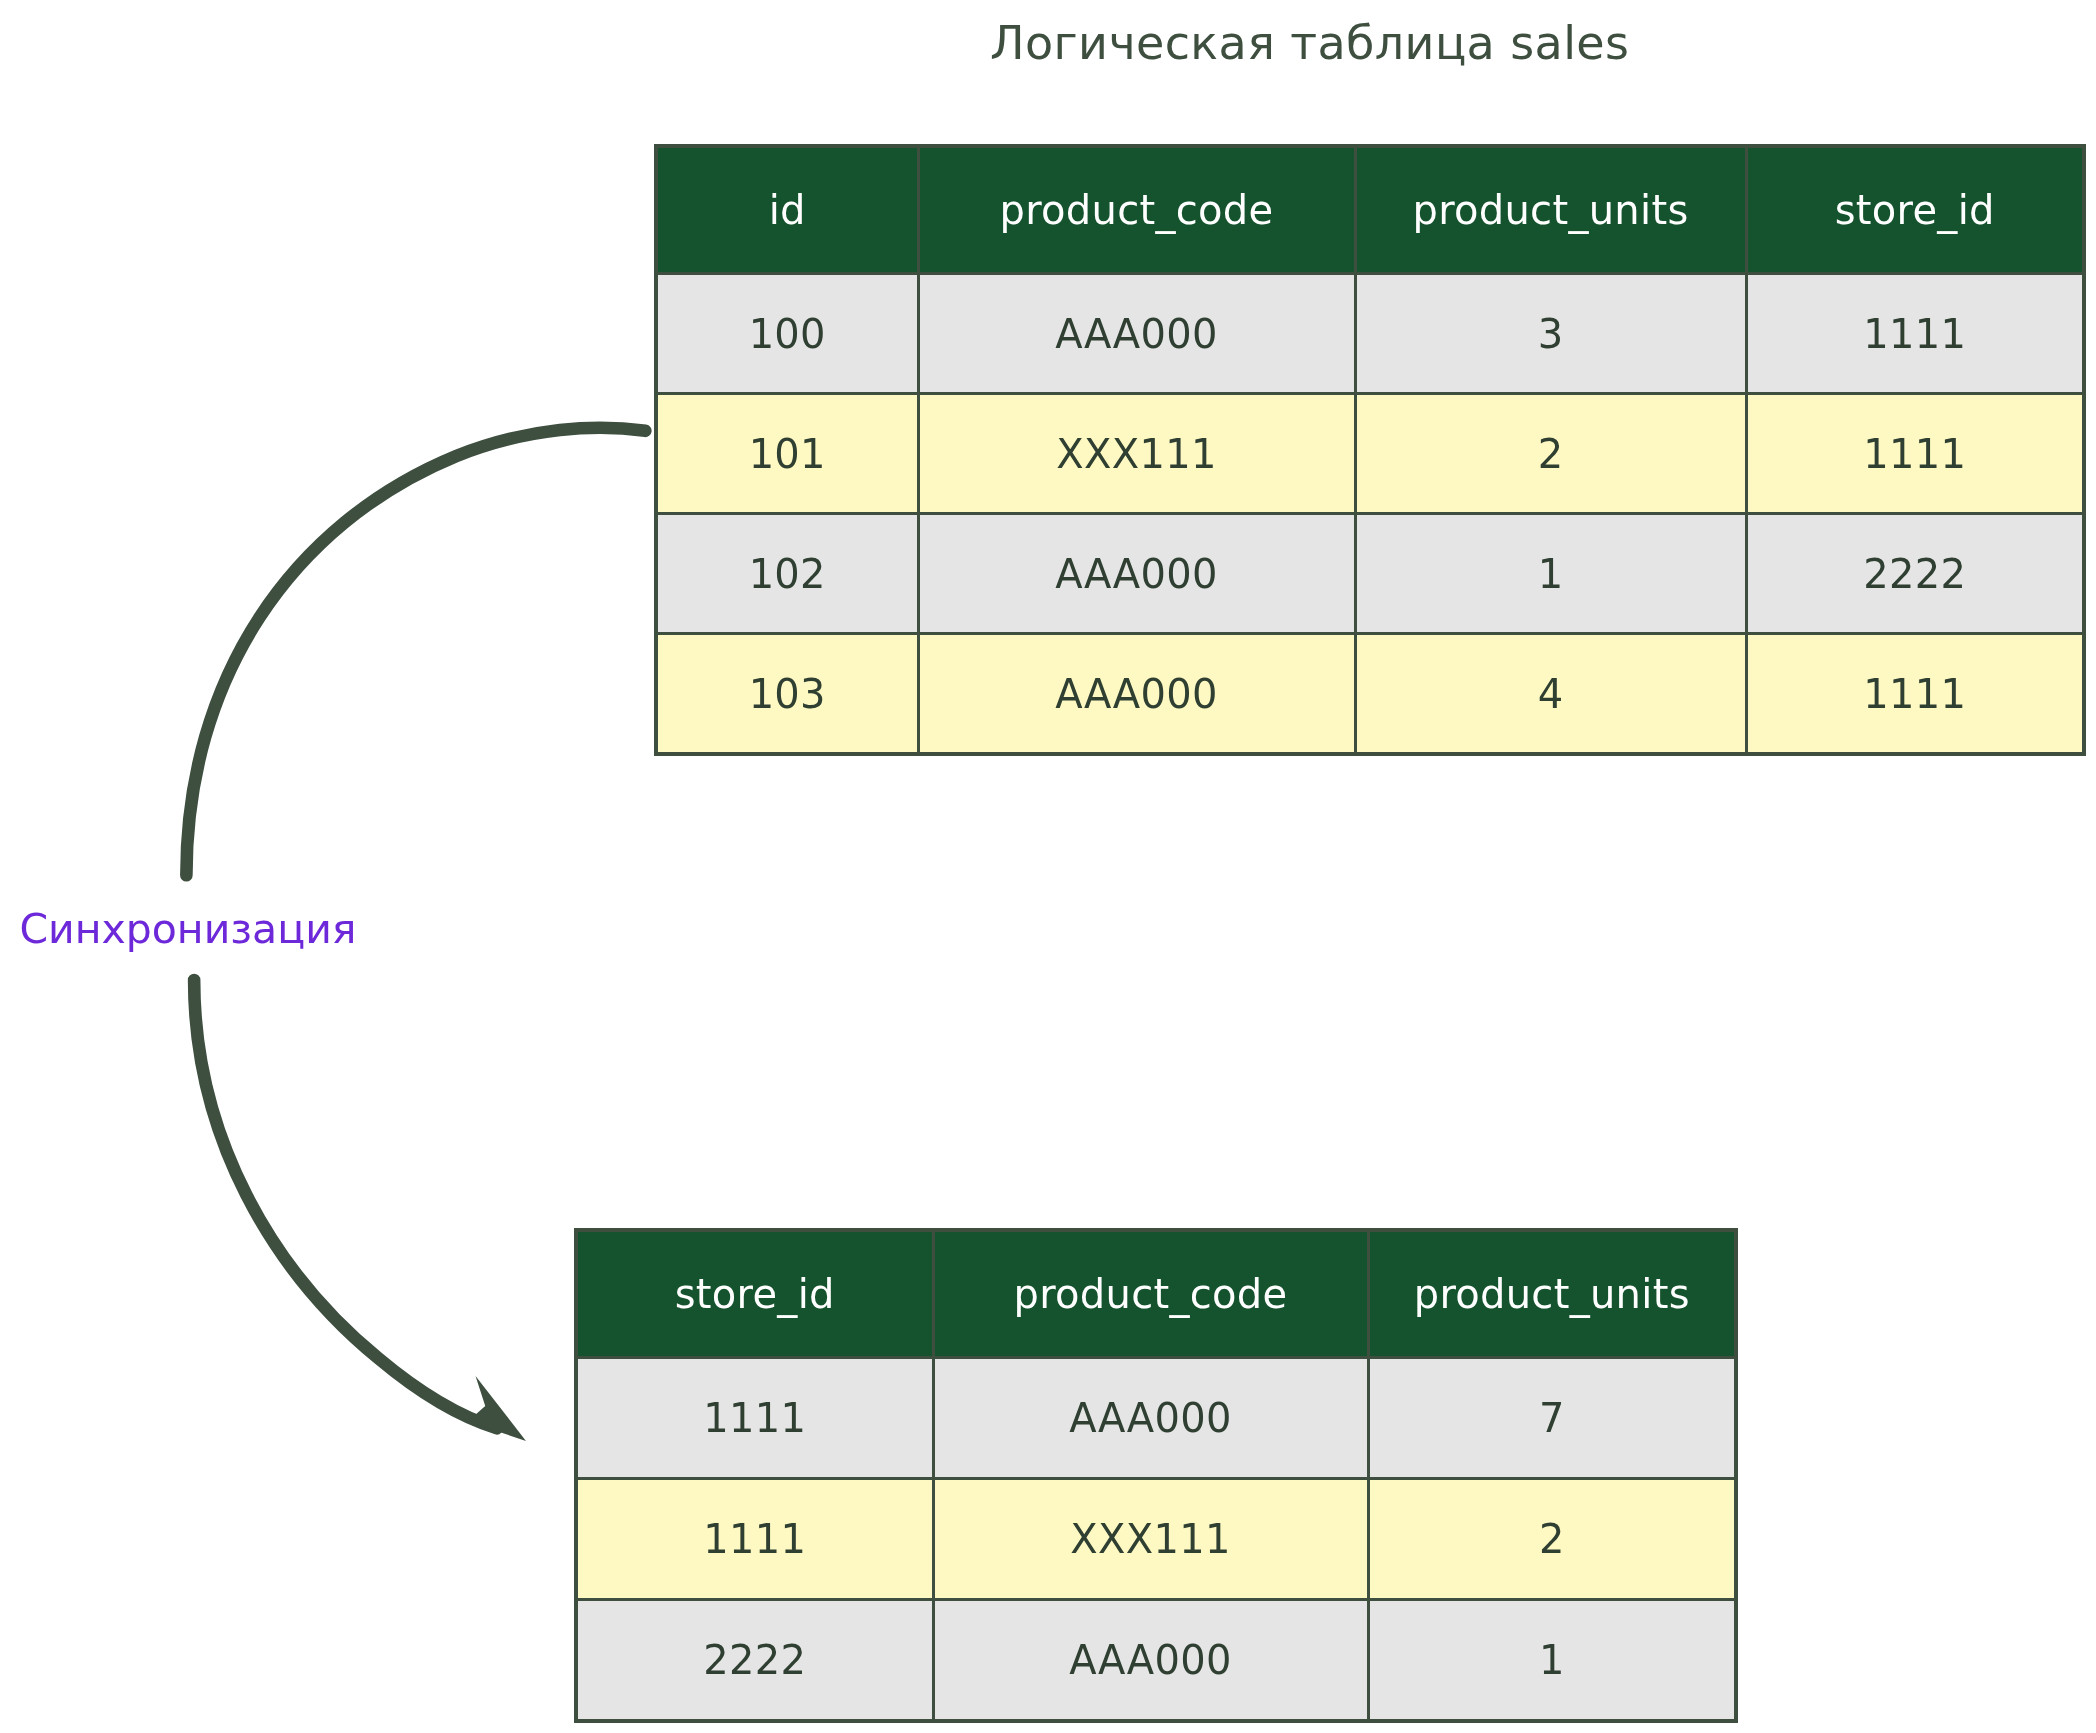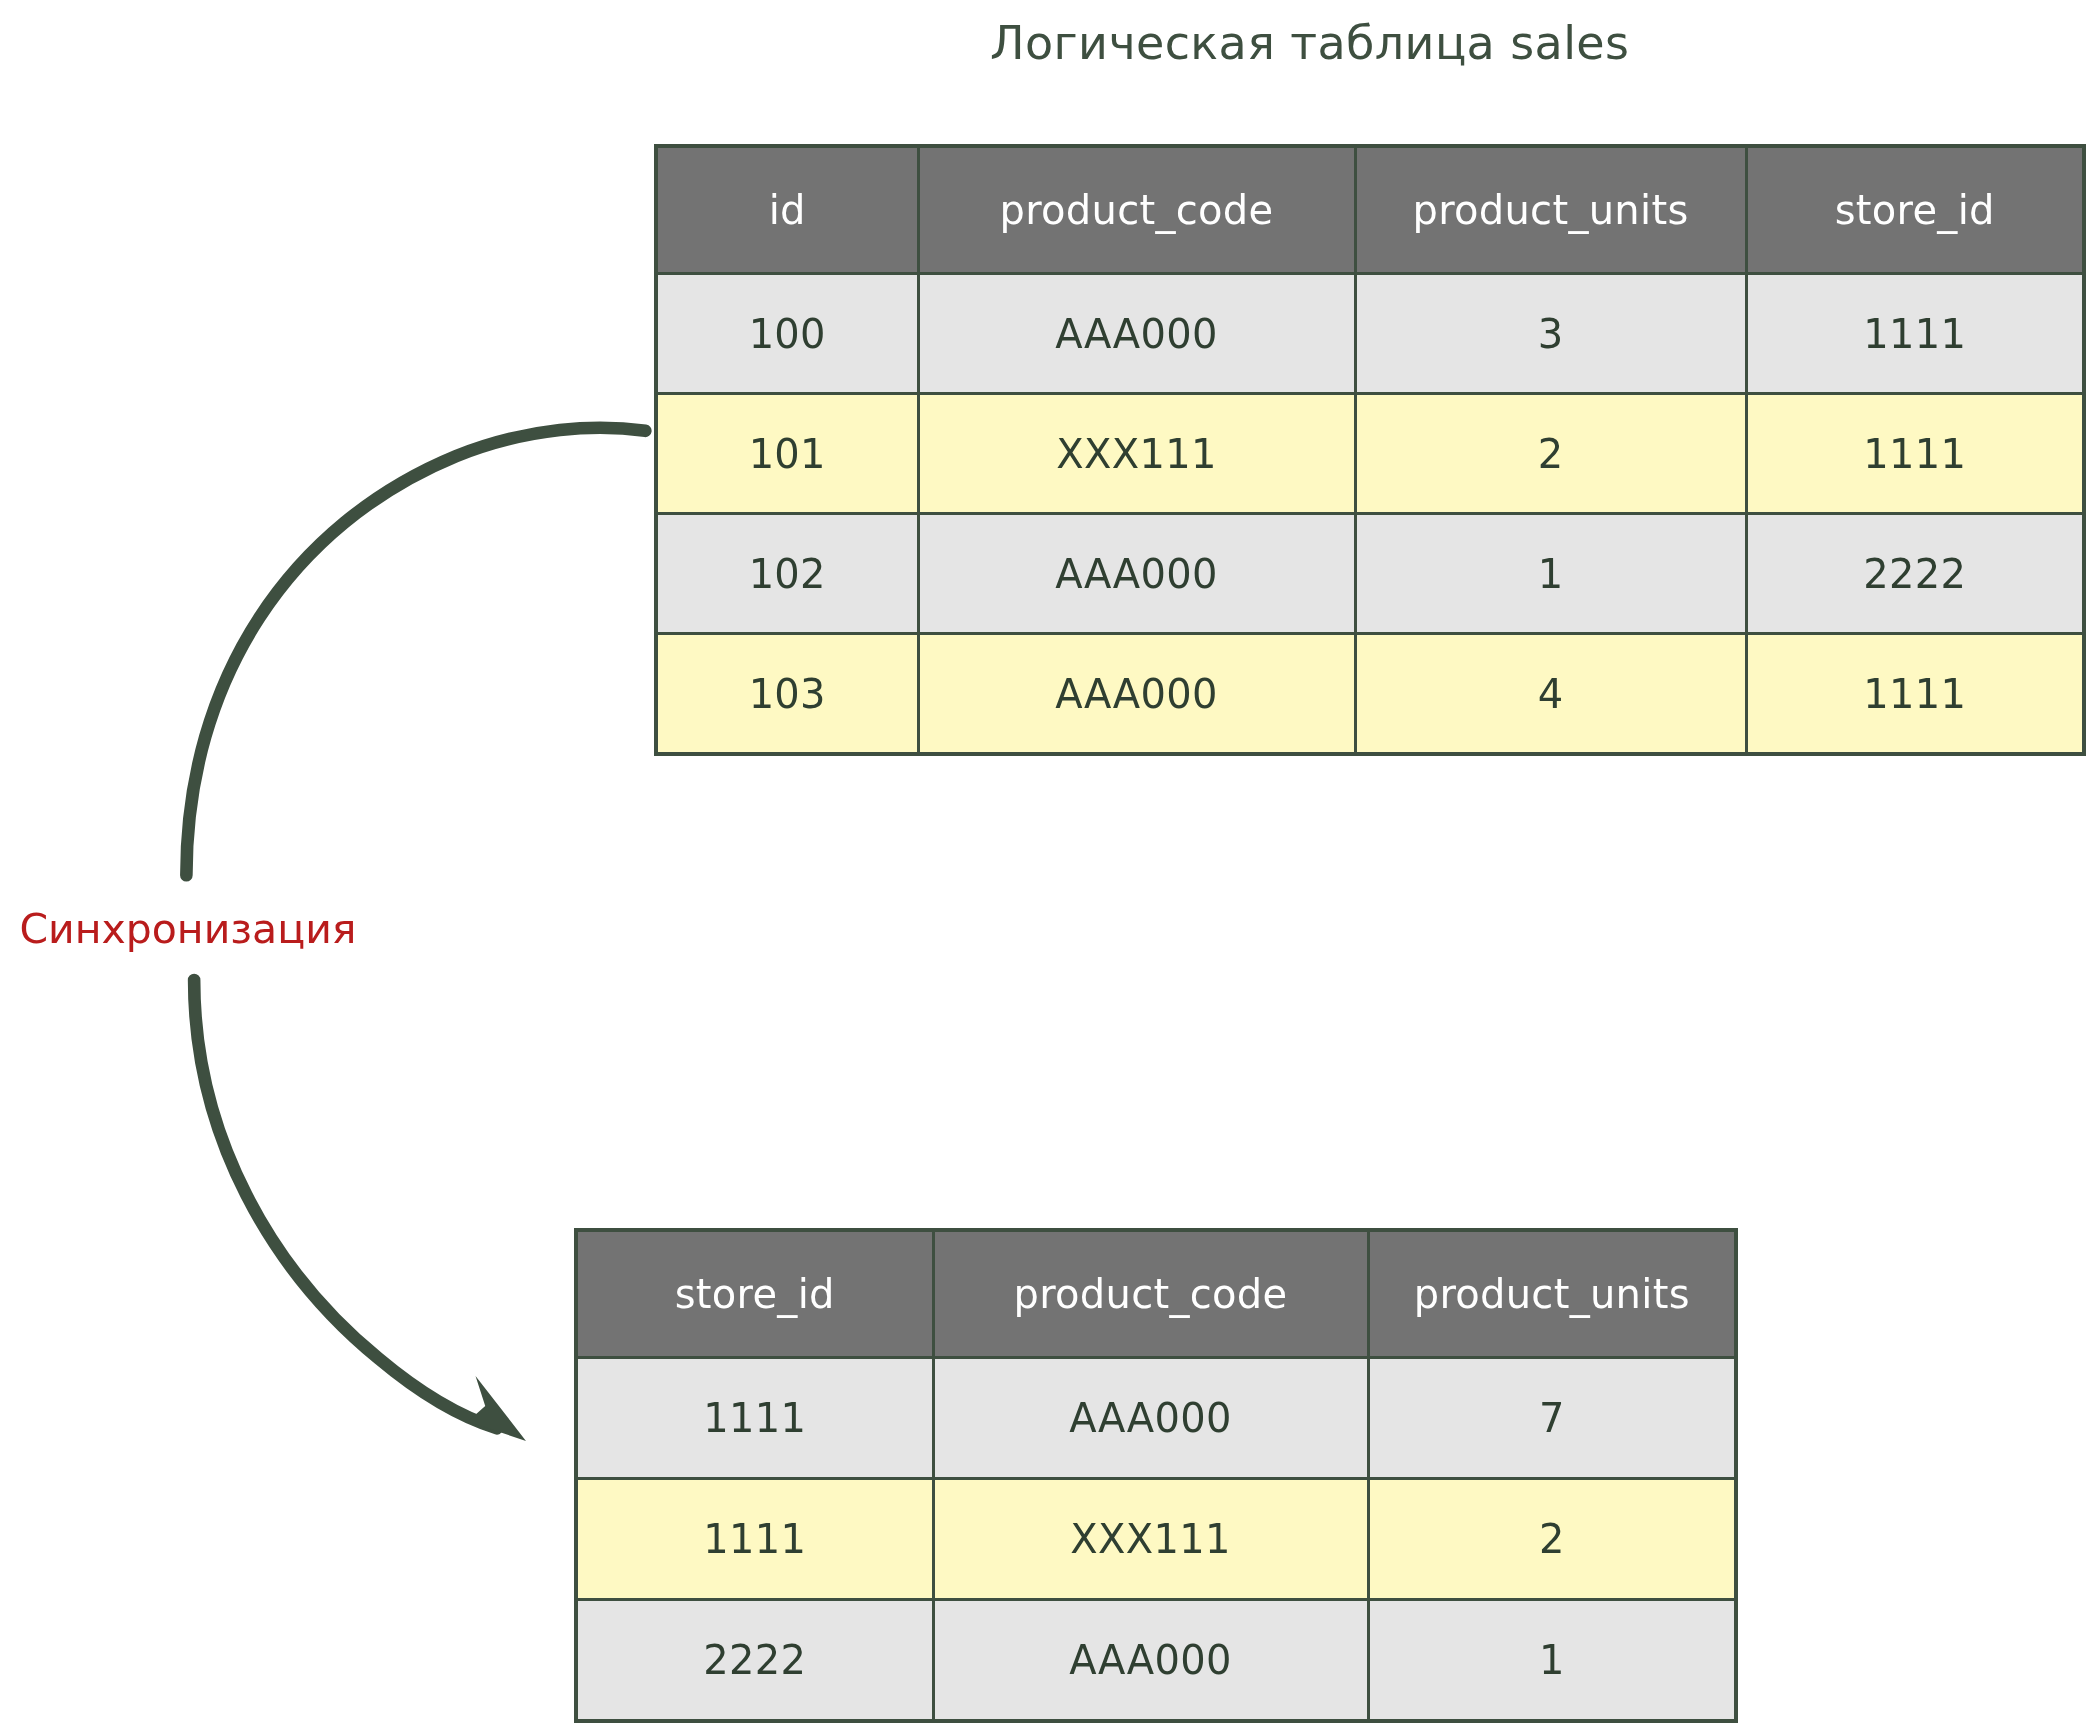--- a/index.html
+++ b/index.html
@@ -58,40 +58,40 @@
     white-space: pre;
     letter-spacing: -0.2px;
   }
 
   .sync-label {
     position: absolute;
     left: 19.4px;
     top: 902px;
     font-size: 41px;
     line-height: 54px;
-    color: #b91c1c;
+    color: #6d28d9;
     white-space: nowrap;
   }
 
   
   .tbl {
     position: absolute;
     border-collapse: collapse;
     table-layout: fixed;
     border: 4.9px solid #3e4f40;
   }
   .tbl td, .tbl th {
     border: 3.9px solid #3e4f40;
     text-align: center;
     vertical-align: middle;
     padding: 0;
     font-weight: normal;
   }
   .tbl thead th {
-    background: #737373;
+    background: #14532d;
     color: #ffffff;
     font-size: 40px;
     height: 124px;
     letter-spacing: 0.3px;
   }
   .tbl tbody td {
     font-size: 40px;
     color: #2f3f31;
     background: #e5e5e5;
     letter-spacing: 0.3px;

